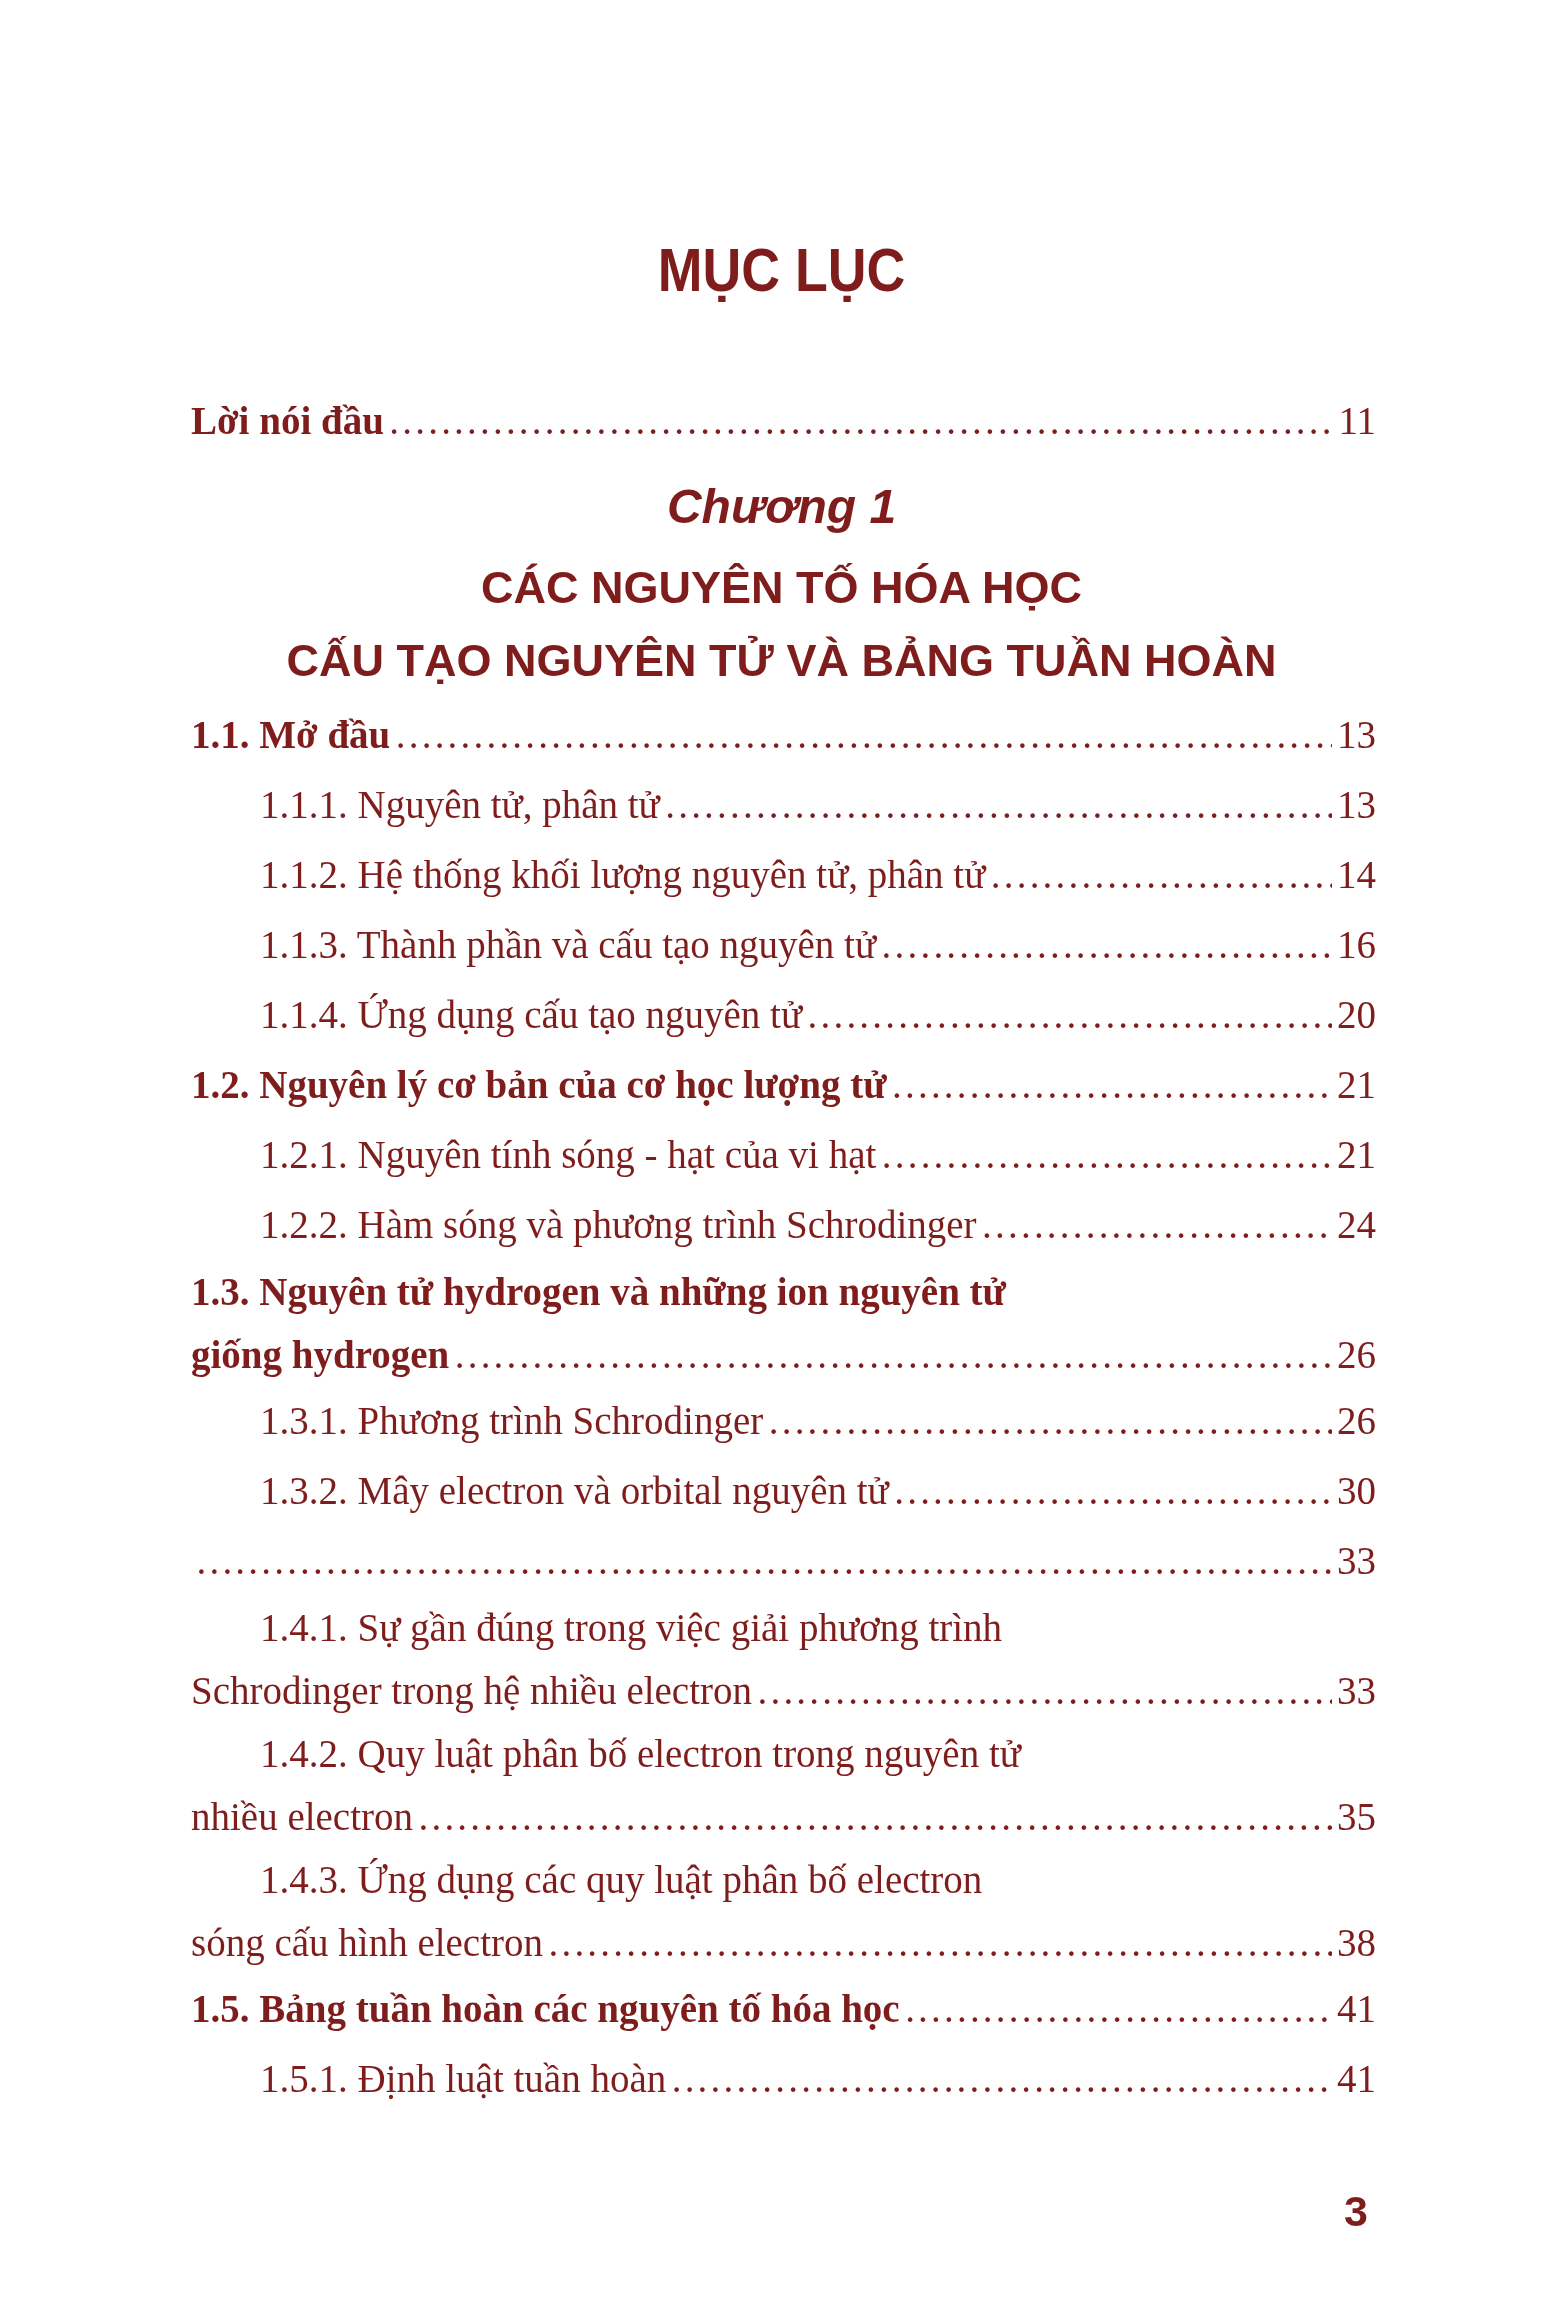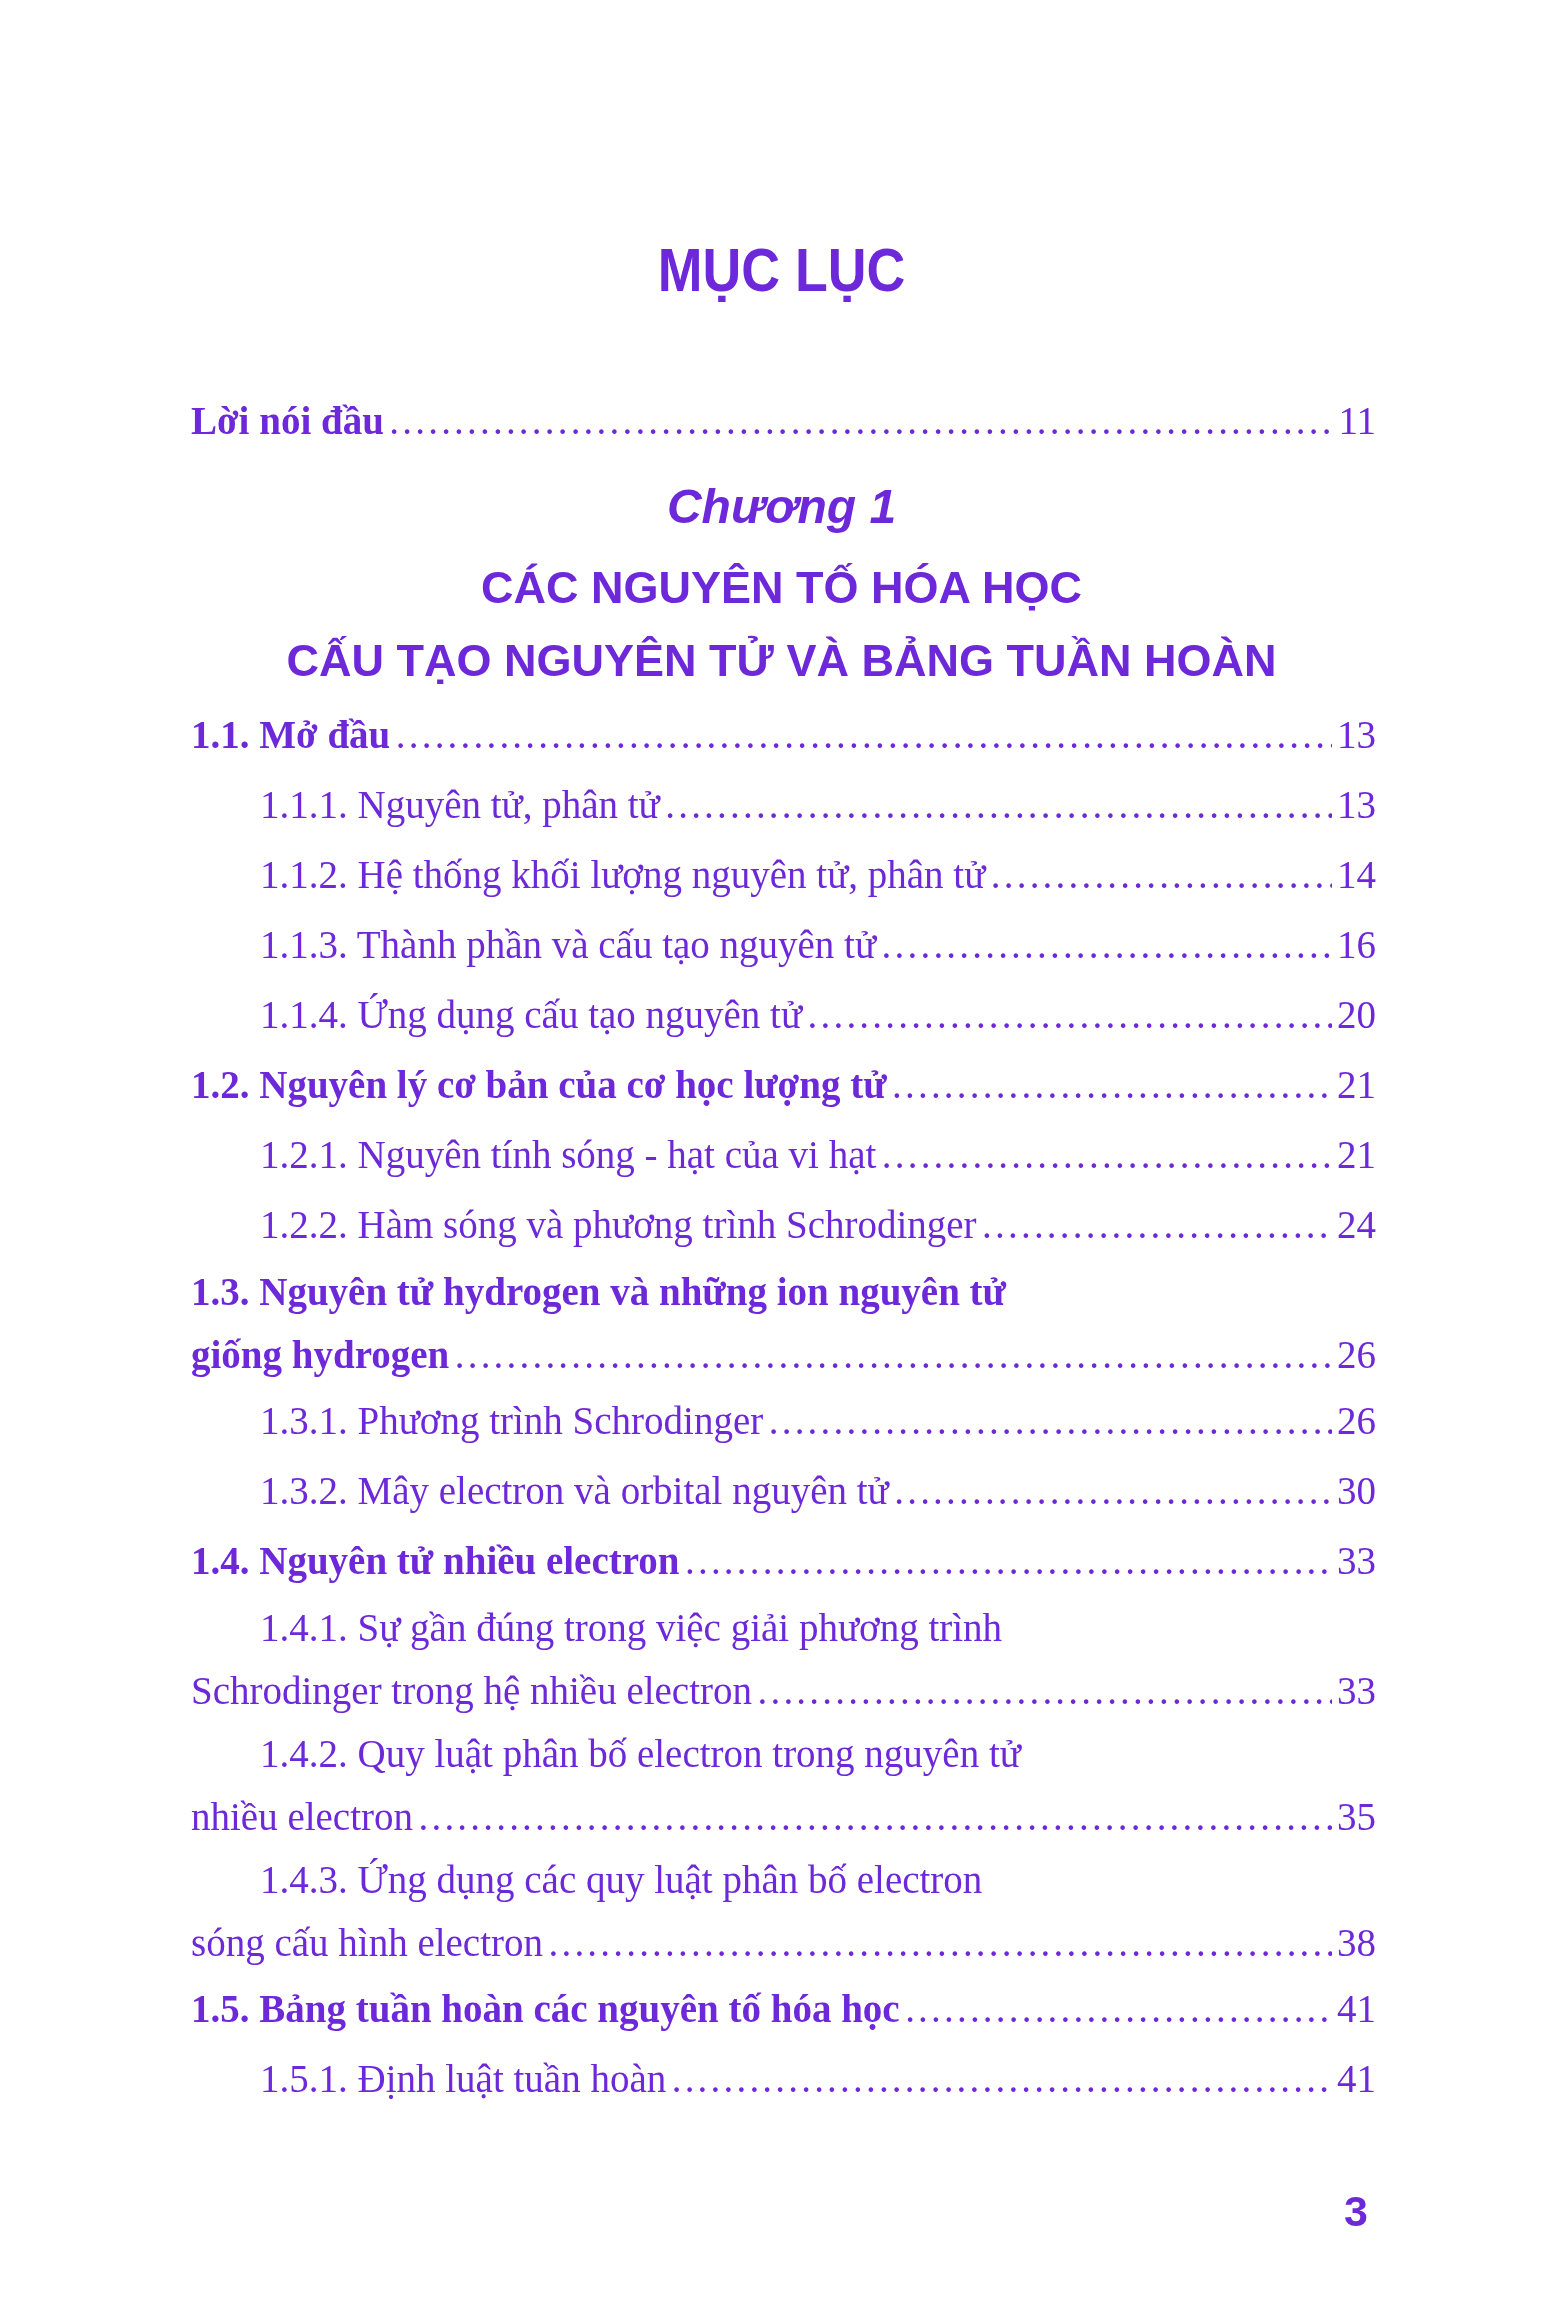--- a/index.html
+++ b/index.html
@@ -5,21 +5,21 @@
   html, body {
     margin: 0;
     padding: 0;
     background: #ffffff;
   }
   .page {
     position: relative;
     width: 1563px;
     height: 2316px;
     background: #ffffff;
-    color: #6d28d9;
+    color: #7f1d1d;
     font-family: "Liberation Serif", "DejaVu Serif", serif;
     font-size: 39px;
     overflow: hidden;
   }
   
   .doc-title {
     position: absolute;
     top: 231px;
     left: 0;
     width: 100%;
@@ -222,21 +222,20 @@
     <div class="entry">
       <div class="line ind">
         <span class="lbl">1.3.2. Mây electron và orbital nguyên tử</span>
         <span class="dots">....................................................................................................................................................................................</span>
         <span class="pg">30</span>
       </div>
     </div>
 
     <div class="entry">
       <div class="line">
-        <span class="lbl sec">1.4. Nguyên tử nhiều electron</span>
         <span class="dots">....................................................................................................................................................................................</span>
         <span class="pg">33</span>
       </div>
     </div>
 
     <div class="entry two">
       <div class="line l1 ind">
         <span class="lbl">1.4.1. Sự gần đúng trong việc giải phương trình</span>
       </div>
       <div class="line l2">

